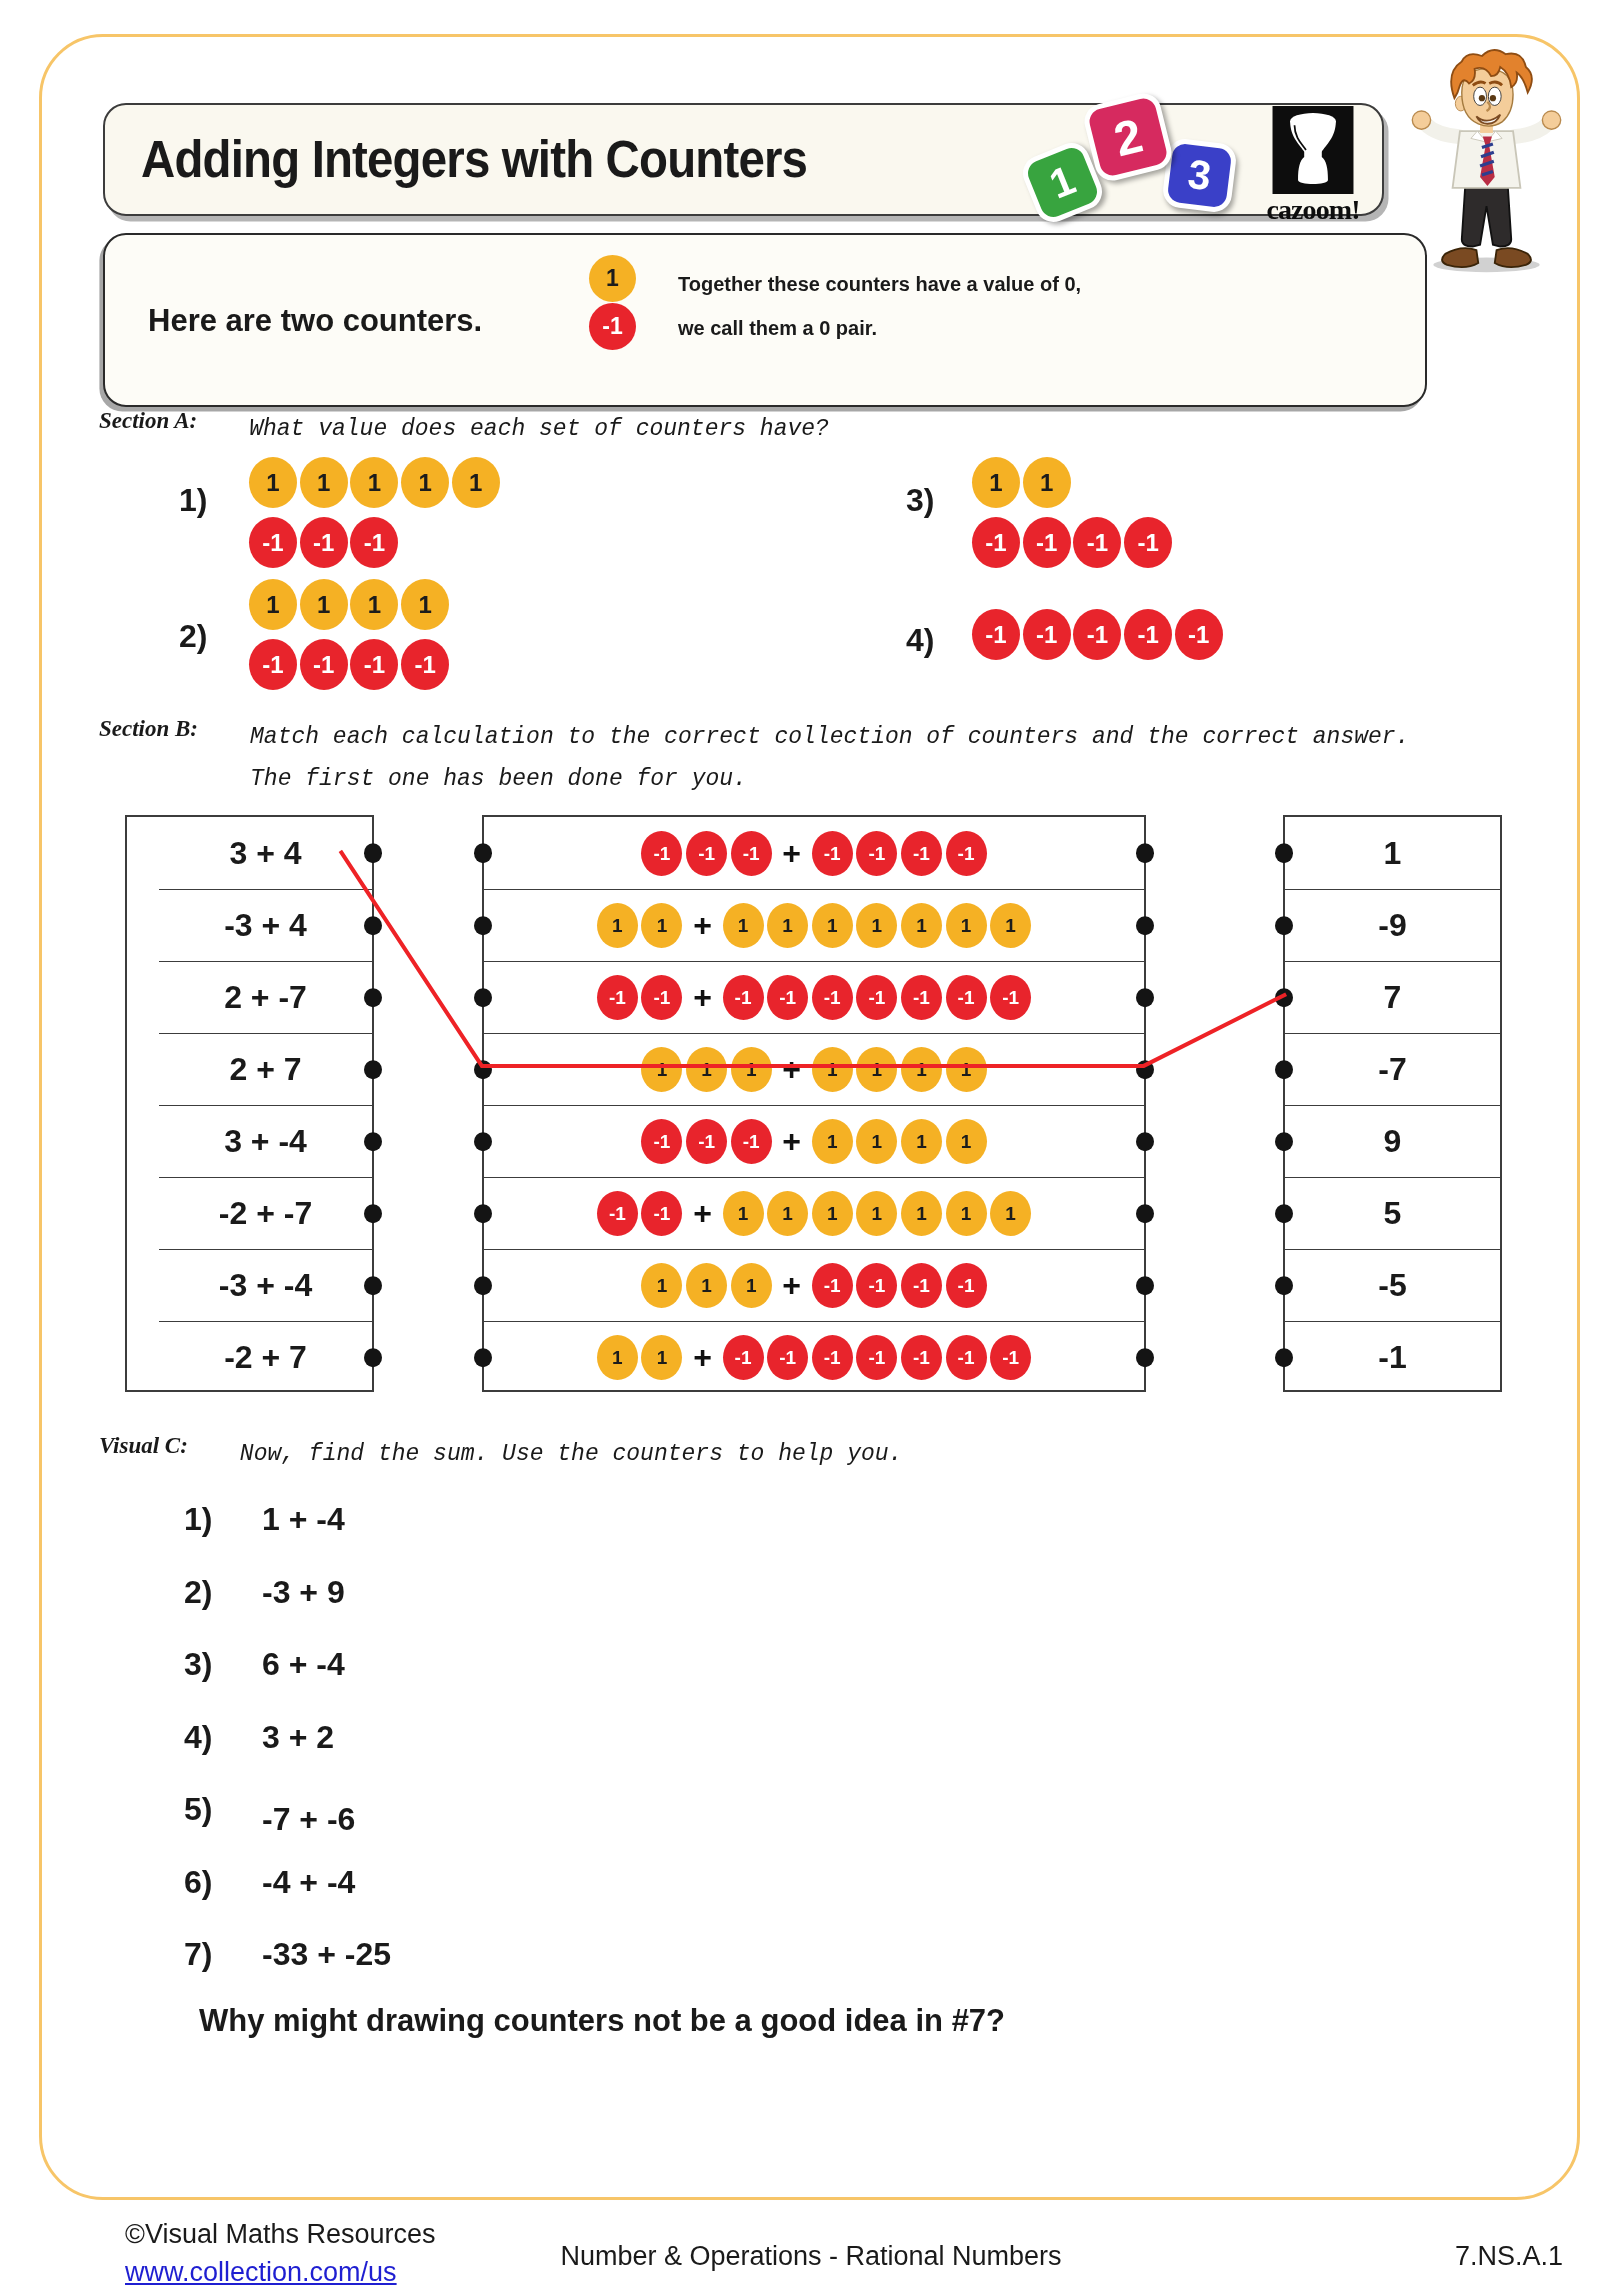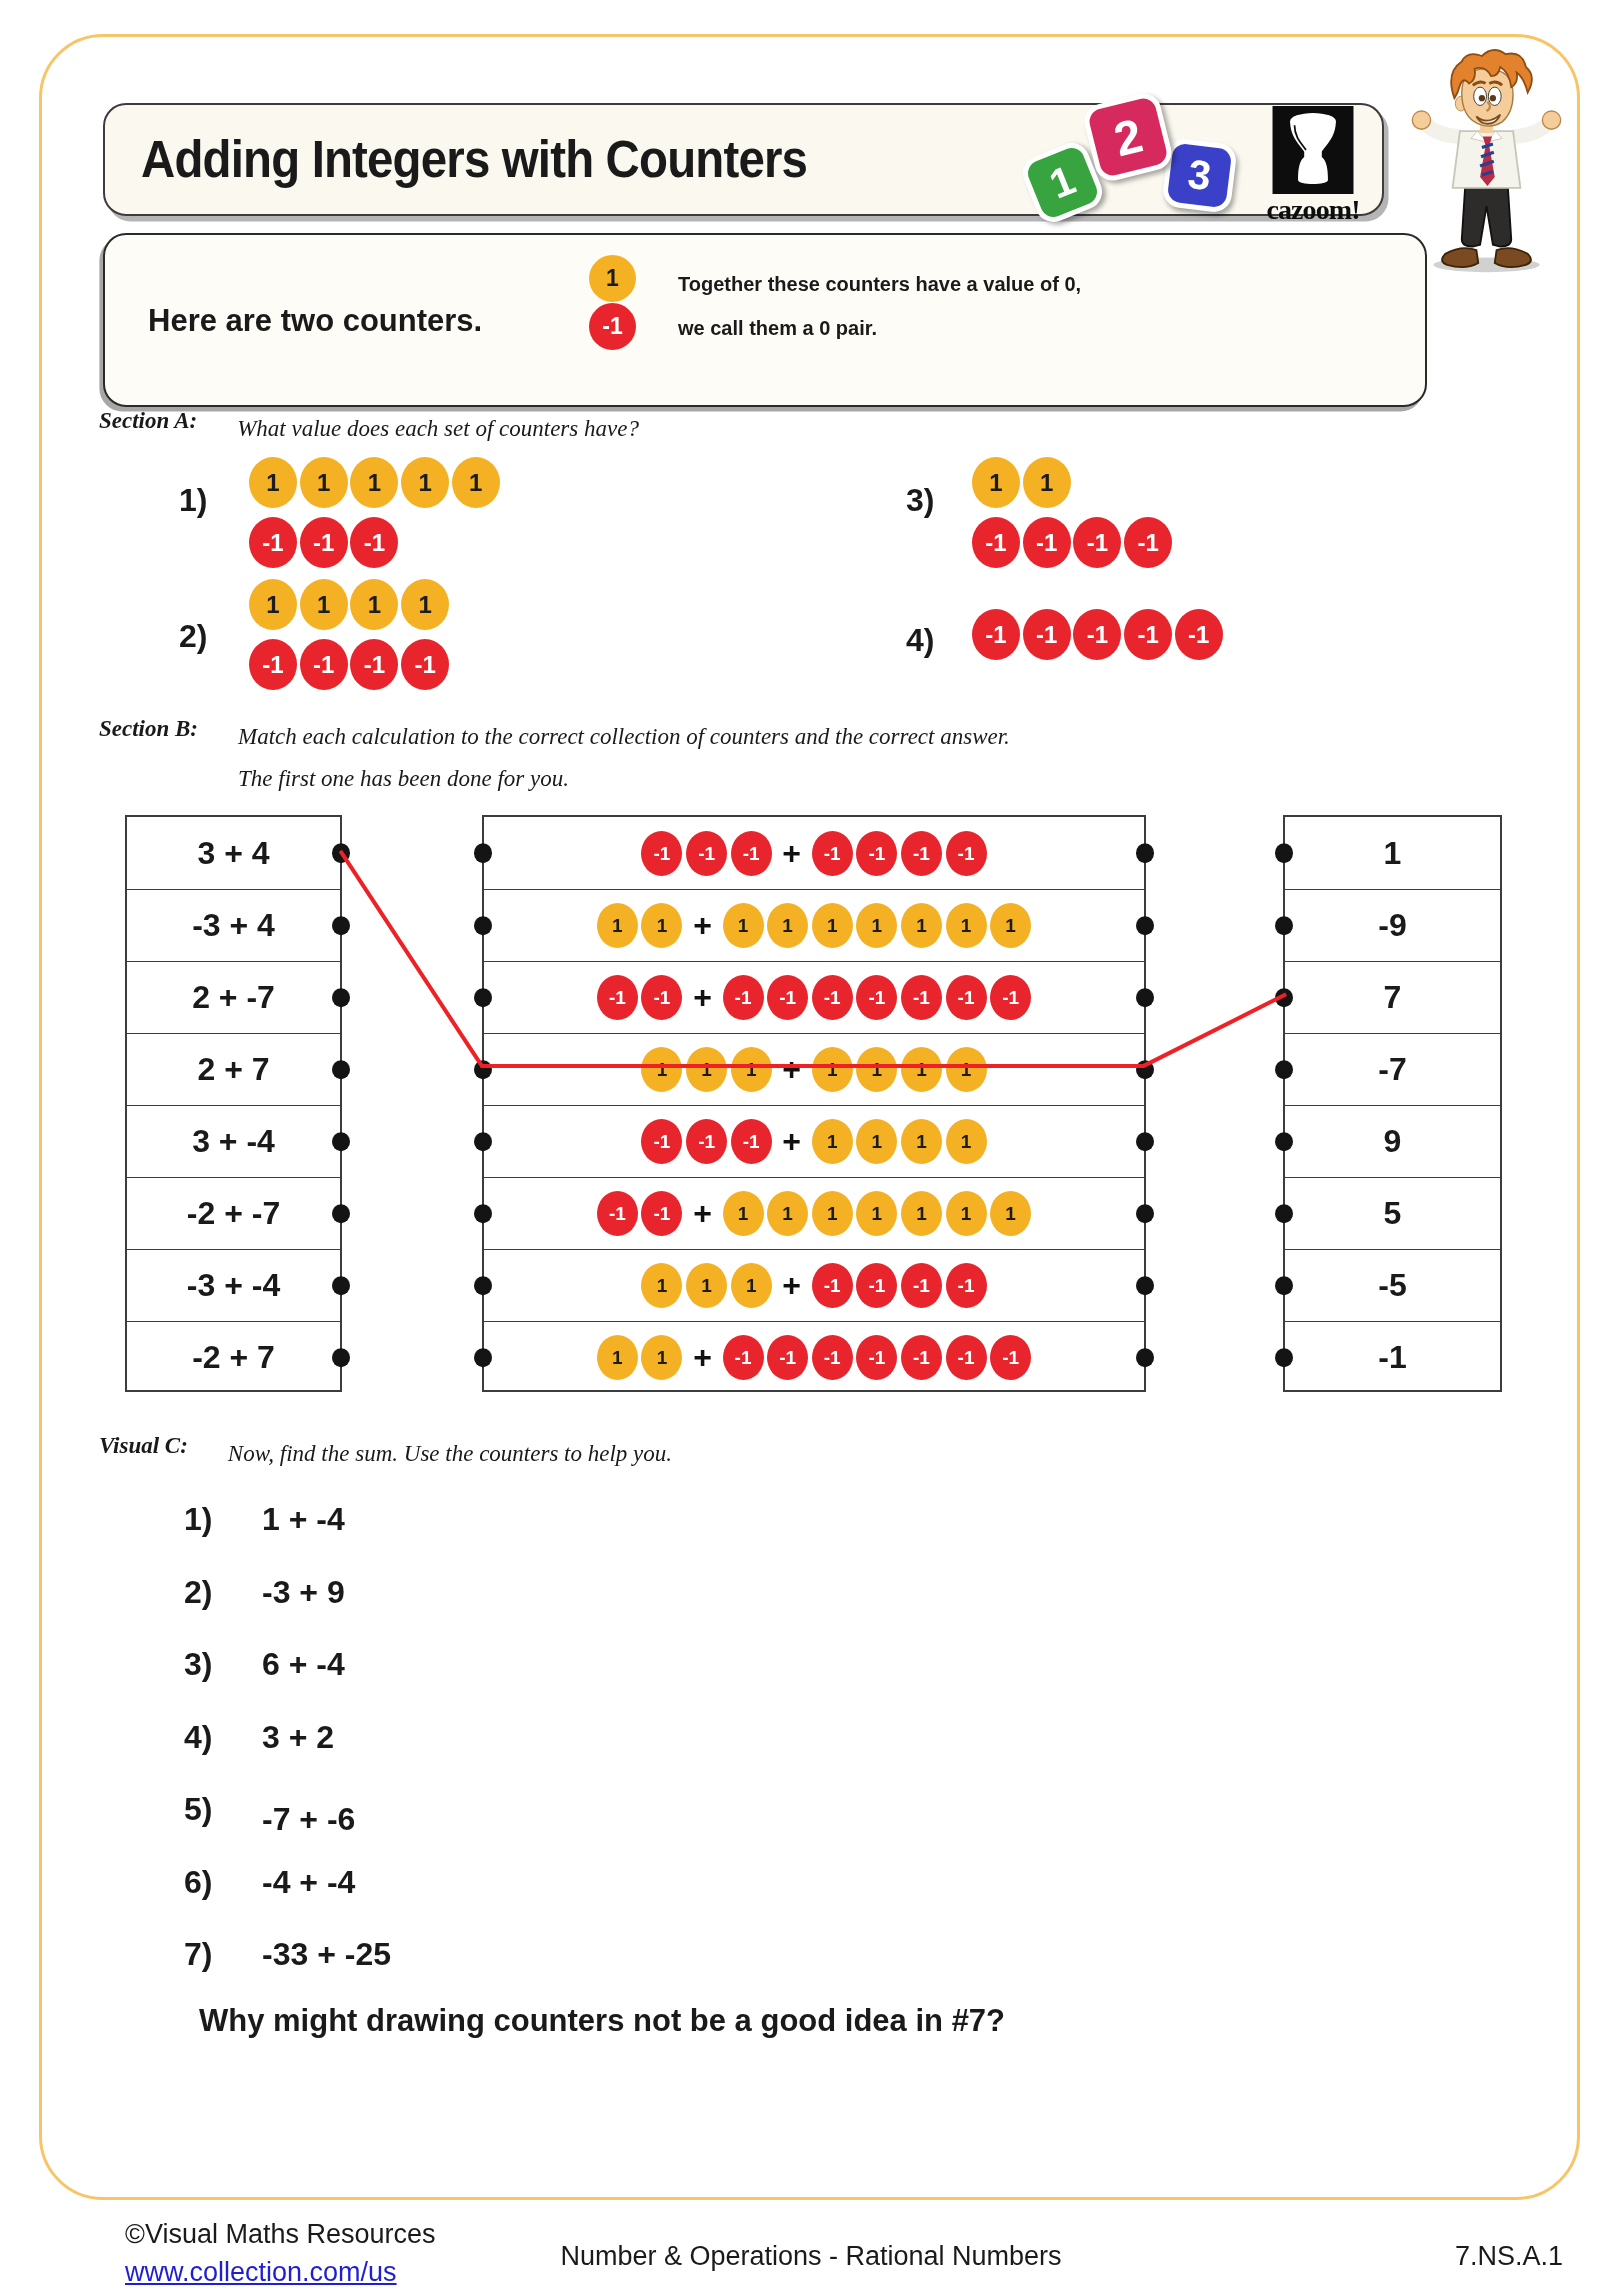--- a/index.html
+++ b/index.html
@@ -33,28 +33,28 @@
   .counter{display:flex;align-items:center;justify-content:center;border-radius:50%;
         font-weight:bold;line-height:1;flex:none;}
   .counter.pos{background:var(--yellow,#F5B124);color:#1c1c1c;}
   .counter.neg{background:var(--red,#E8242C);color:#ffffff;}
   .sz-i{width:47px;height:47px;font-size:23px;}
   .sz-a{width:48px;height:51px;font-size:24px;}
   .sz-b{width:41px;height:45px;font-size:19px;}
   
   .sec-head{position:absolute;font-family:"Liberation Serif",serif;font-size:23px;display:flex;}
   .sec-label{font-weight:bold;font-style:italic;flex:none;}
-  .sec-prompt{font-style:italic;margin-left:40px;line-height:42px;}
+  .sec-prompt{font-style:italic;margin-left:52px;line-height:42px;font-family:Liberation Mono, monospace;}
   
   .a-label,.c-label,.c-expr{position:absolute;font-size:32px;font-weight:bold;}
   .a-counters{position:absolute;display:flex;flex-direction:column;gap:9px;}
   .a-row{display:flex;gap:2.7px;}
   
   .colbox{position:absolute;top:815px;height:573px;border:2.2px solid #3c3c3c;background:#fff;box-sizing:content-box;}
-  .colbox.left{left:125px;width:213px;}
+  .colbox.left{left:125px;width:213px;padding-left:32px;}
   .colbox.mid{left:482px;width:660px;}
   .colbox.right{left:1283px;width:215px;}
   .trow{position:relative;height:72px;display:flex;align-items:center;justify-content:center;box-sizing:border-box;}
   .trow + .trow{border-top:1.8px solid #3c3c3c;}
   .trow .txt{font-size:32px;font-weight:bold;}
   .dot{position:absolute;width:18px;height:19.7px;border-radius:50%;background:#141414;top:50%;transform:translateY(-50%);}
   .dot.dr{right:-9.9px;} .dot.dl{left:-9.9px;}
   .cgroup{display:flex;gap:3.6px;align-items:center;}
   .plus{font-size:32px;font-weight:bold;margin:0 10.7px;color:#111;}
   .overlay{position:absolute;left:0;top:0;width:1622px;height:2293px;pointer-events:none;z-index:5;}

